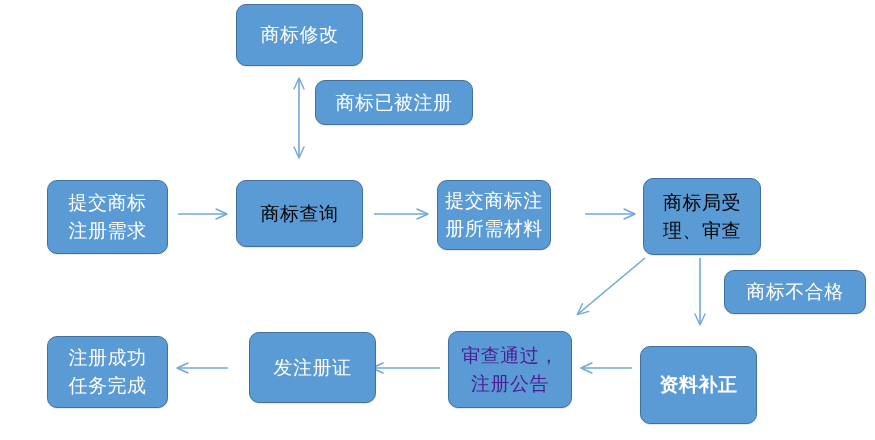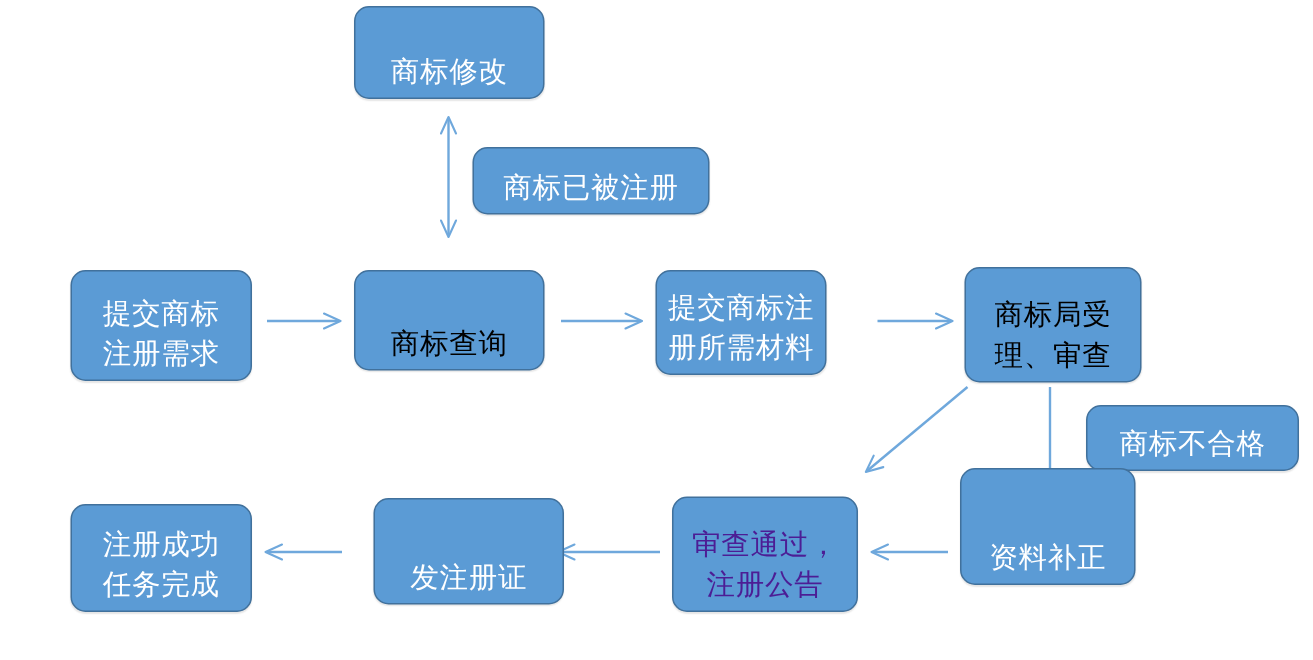--- a/index.html
+++ b/index.html
@@ -19,21 +19,21 @@
     overflow: hidden;
   }
   .node {
     position: absolute;
     box-sizing: border-box;
     background: #5b9bd5;
     border: 1px solid #41719c;
     border-radius: 10px;
     color: #ffffff;
     display: flex;
-    align-items: flex-end;
+    align-items: center;
     justify-content: center;
     text-align: center;
     font-size: 19px;
     line-height: 1.45;
     letter-spacing: 0.5px;
     box-shadow: 0 1px 1px rgba(0,0,0,0.10);
     white-space: pre-line;
     padding: 2px 4px;
     user-select: none;
   }
@@ -76,30 +76,30 @@
         <path d="M 645 258 L 578 314" fill="none" stroke="#6fa8dc" stroke-width="1.6" marker-end="url(#arrowhead)"></path>
         <path d="M 700 258 L 700 324" fill="none" stroke="#6fa8dc" stroke-width="1.6" marker-end="url(#arrowhead)"></path>
         <path d="M 632 368 L 582 368" fill="none" stroke="#6fa8dc" stroke-width="1.6" marker-end="url(#arrowhead)"></path>
         <path d="M 440 368 L 373 368" fill="none" stroke="#6fa8dc" stroke-width="1.6" marker-end="url(#arrowhead)"></path>
         <path d="M 228 368 L 178 368" fill="none" stroke="#6fa8dc" stroke-width="1.6" marker-end="url(#arrowhead)"></path>
       </g>
   </svg>
 
   <div id="node-layer">
       <div class="node" style="left: 236px; top: 4px; width: 127px; height: 62px; background: rgb(91, 155, 213); border-color: rgb(65, 113, 156); color: rgb(255, 255, 255);"><span class="node-label">商标修改</span></div>
-      <div class="node" style="left: 315px; top: 98px; width: 158px; height: 45px; background: rgb(91, 155, 213); border-color: rgb(65, 113, 156); color: rgb(255, 255, 255); border-radius: 10px;"><span class="node-label">商标已被注册</span></div>
+      <div class="node" style="left: 315px; top: 80px; width: 158px; height: 45px; background: rgb(91, 155, 213); border-color: rgb(65, 113, 156); color: rgb(255, 255, 255); border-radius: 10px;"><span class="node-label">商标已被注册</span></div>
       <div class="node" style="left: 47px; top: 180px; width: 121px; height: 74px; background: rgb(91, 155, 213); border-color: rgb(65, 113, 156); color: rgb(255, 255, 255);"><span class="node-label">提交商标
 注册需求</span></div>
       <div class="node" style="left: 236px; top: 180px; width: 127px; height: 67px; background: rgb(91, 155, 213); border-color: rgb(65, 113, 156); color: #000000;"><span class="node-label">商标查询</span></div>
       <div class="node" style="left: 437px; top: 180px; width: 114px; height: 70px; background: rgb(91, 155, 213); border-color: rgb(65, 113, 156); color: rgb(255, 255, 255);"><span class="node-label">提交商标注
 册所需材料</span></div>
       <div class="node" style="left: 643px; top: 178px; width: 118px; height: 77px; background: rgb(91, 155, 213); border-color: rgb(65, 113, 156); color: #000000;"><span class="node-label">商标局受
 理、审查</span></div>
       <div class="node" style="left: 724px; top: 270px; width: 142px; height: 44px; background: rgb(91, 155, 213); border-color: rgb(65, 113, 156); color: rgb(255, 255, 255);"><span class="node-label">商标不合格</span></div>
       <div class="node" style="left: 47px; top: 336px; width: 121px; height: 72px; background: rgb(91, 155, 213); border-color: rgb(65, 113, 156); color: rgb(255, 255, 255);"><span class="node-label">注册成功
 任务完成</span></div>
       <div class="node" style="left: 236px; top: 332px; width: 127px; height: 71px; background: rgb(91, 155, 213); border-color: rgb(65, 113, 156); color: rgb(255, 255, 255); margin-left: 13px;"><span class="node-label">发注册证</span></div>
       <div class="node" style="left: 448px; top: 331px; width: 124px; height: 77px; background: rgb(91, 155, 213); border-color: rgb(65, 113, 156); color: #4c1d95;"><span class="node-label">审查通过，
 注册公告</span></div>
-      <div class="node" style="left: 640px; top: 312px; width: 117px; height: 78px; background: rgb(91, 155, 213); border-color: rgb(65, 113, 156); color: rgb(255, 255, 255);"><span class="node-label">资料补正</span></div>
+      <div class="node" style="left: 640px; top: 346px; width: 117px; height: 78px; background: rgb(91, 155, 213); border-color: rgb(65, 113, 156); color: rgb(255, 255, 255); font-weight: bold;"><span class="node-label">资料补正</span></div>
     </div>
 
 </div>
 
 </body></html>

